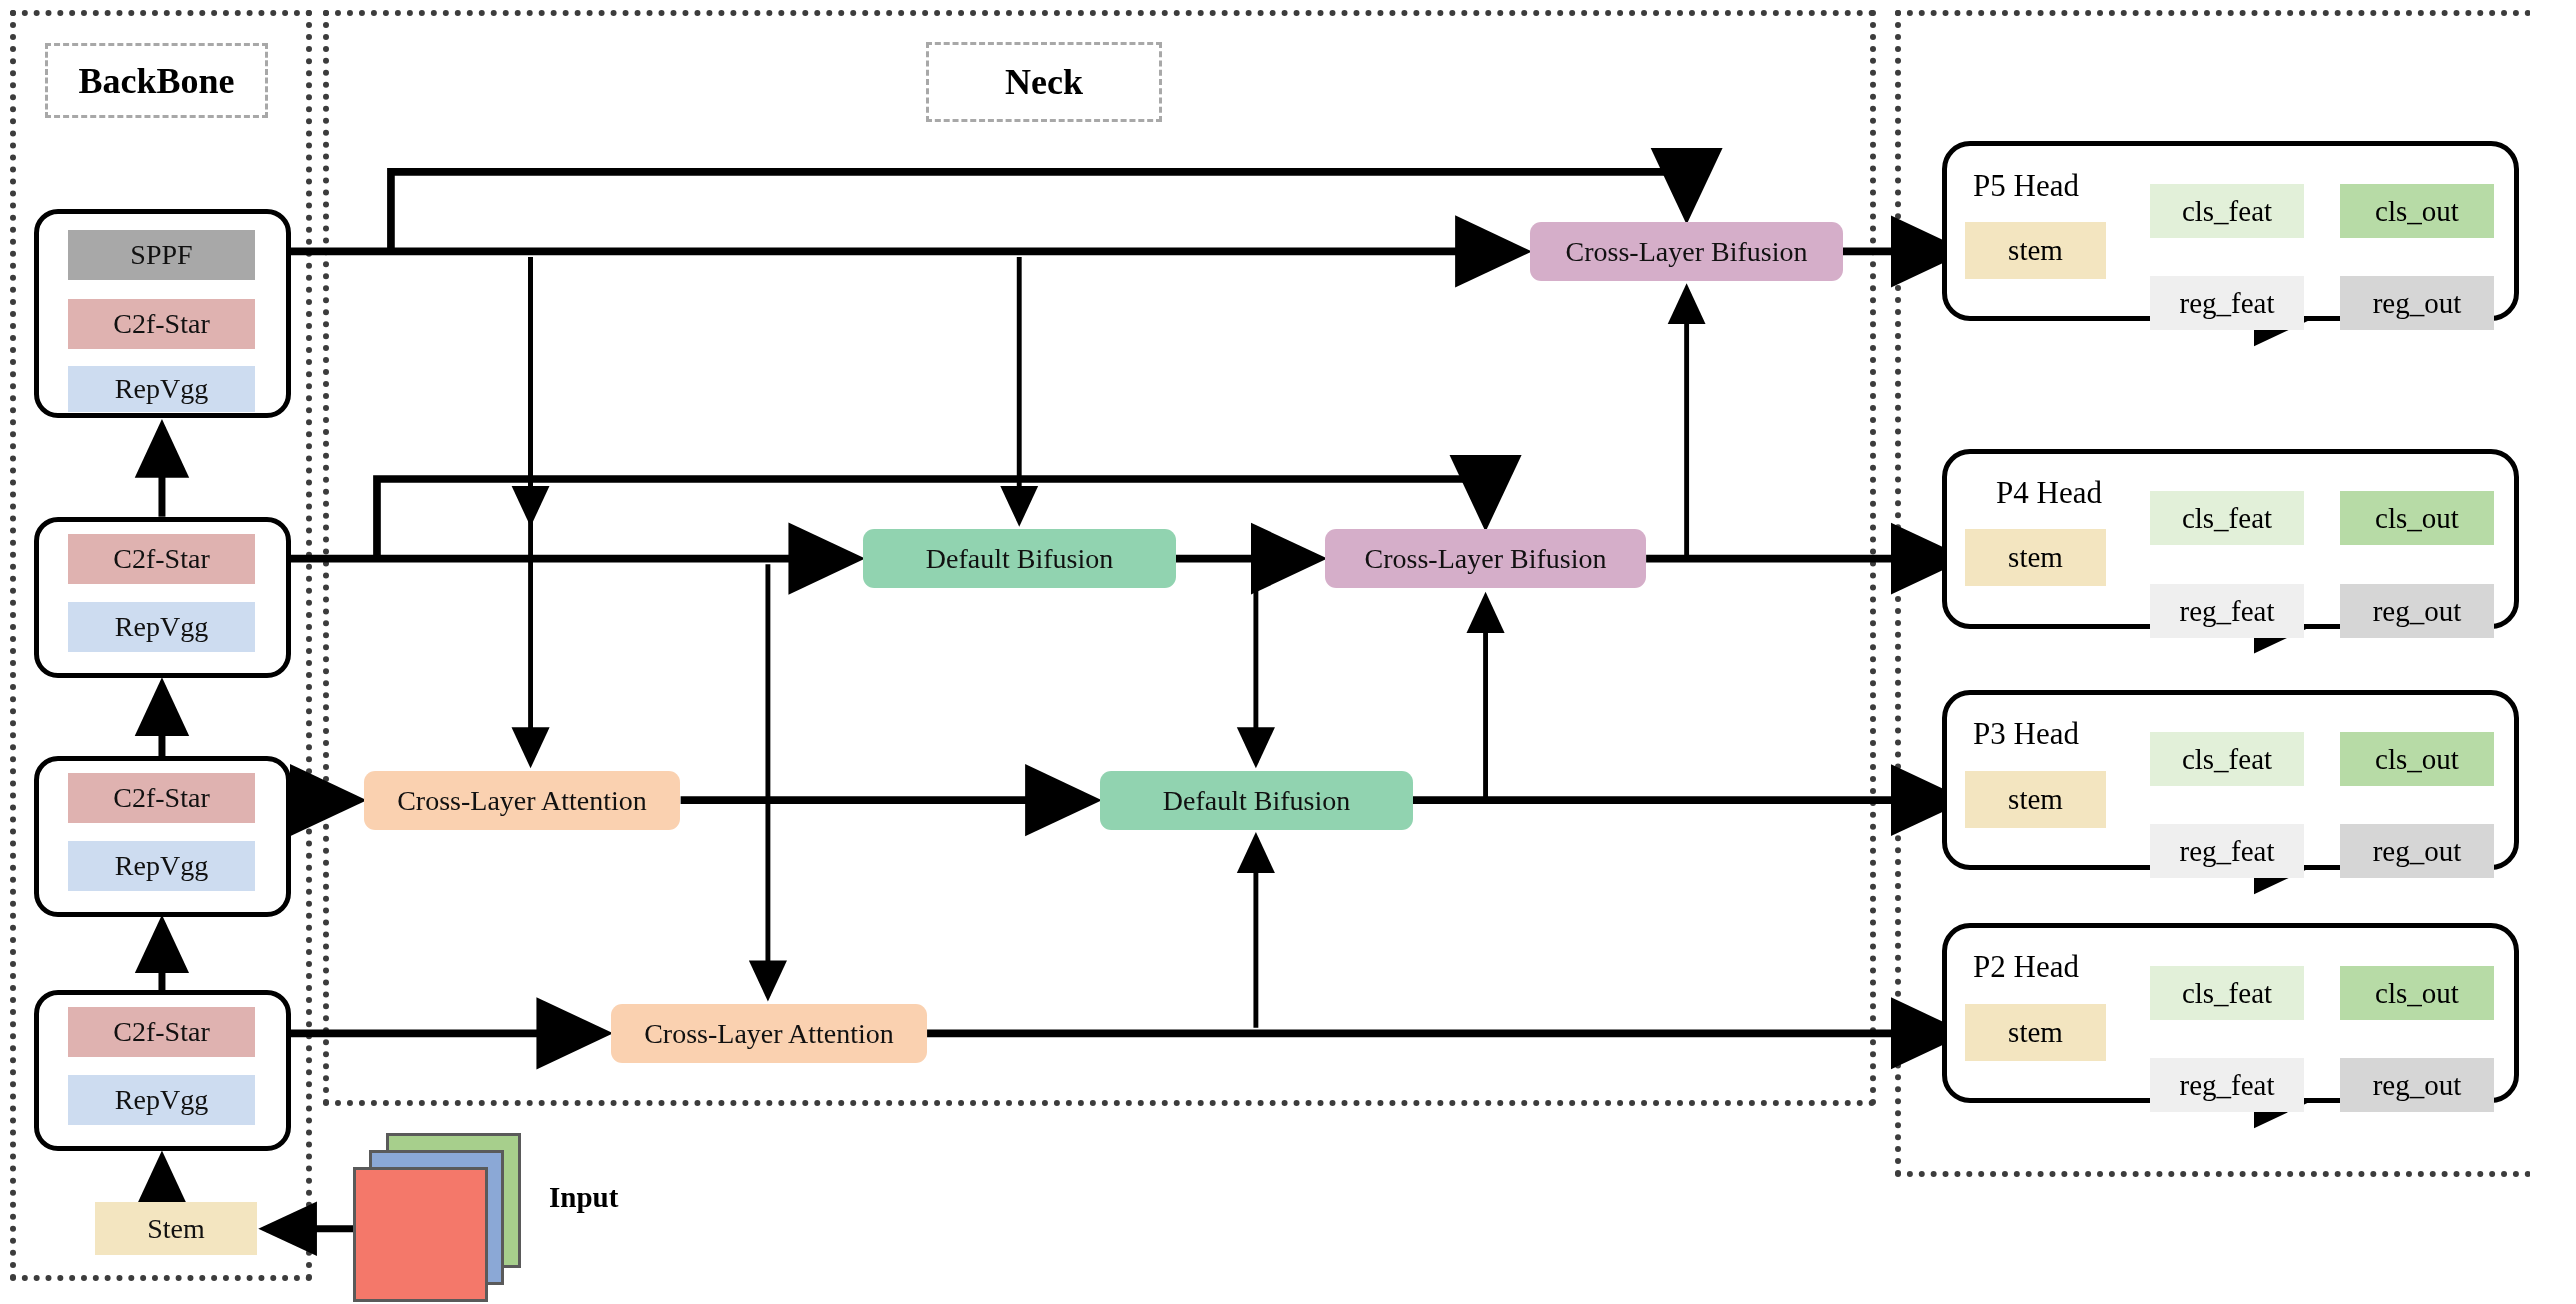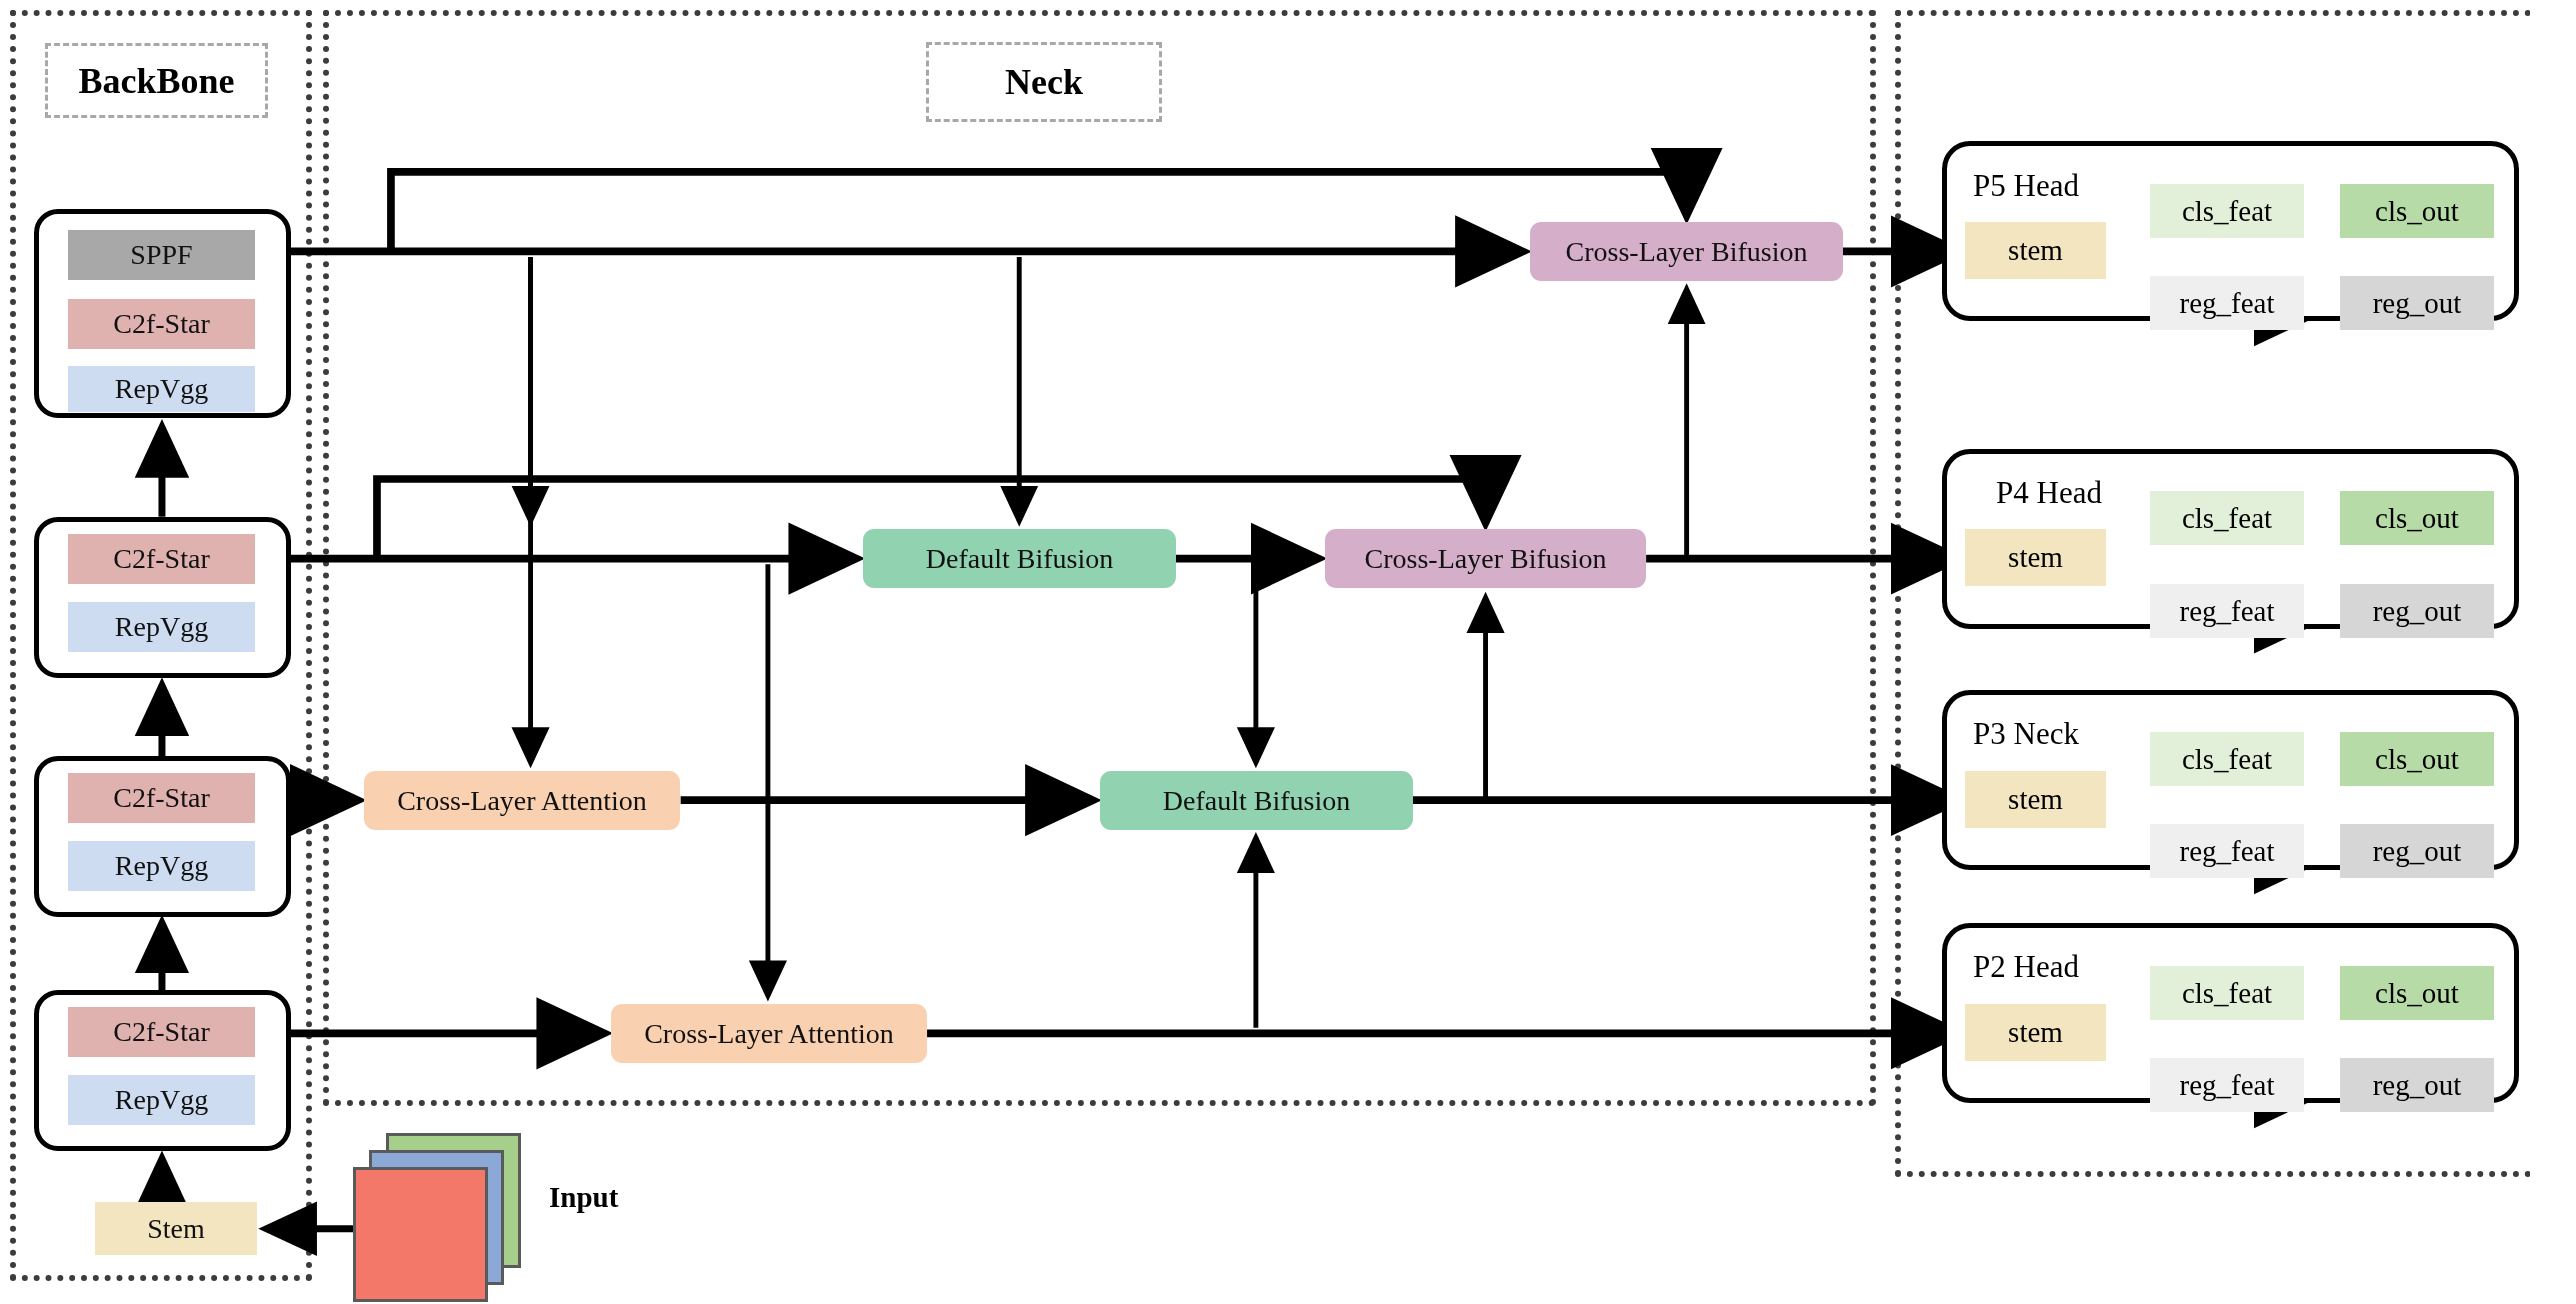--- a/index.html
+++ b/index.html
@@ -153,21 +153,21 @@
   <div class="neckbox" id="N-4" style="left: 1100px; top: 771px; width: 313px; height: 59px; background: rgb(145, 211, 176);">Default  Bifusion</div>
   <div class="neckbox" id="N-5" style="left: 611px; top: 1004px; width: 316px; height: 59px; background: rgb(250, 209, 176);">Cross-Layer Attention</div>
 
   <div class="headbox" id="H-0" style="left: 1942px; top: 141px; width: 577px; height: 180px;"></div>
   <div class="headbox" id="H-1" style="left: 1942px; top: 449px; width: 577px; height: 180px;"></div>
   <div class="headbox" id="H-2" style="left: 1942px; top: 690px; width: 577px; height: 180px;"></div>
   <div class="headbox" id="H-3" style="left: 1942px; top: 923px; width: 577px; height: 180px;"></div>
 
   <div class="head-title" id="HT-0" style="left: 1973px; top: 168px;">P5 Head</div>
   <div class="head-title" id="HT-1" style="left: 1996px; top: 475px;">P4 Head</div>
-  <div class="head-title" id="HT-2" style="left: 1973px; top: 716px;">P3 Neck</div>
+  <div class="head-title" id="HT-2" style="left: 1973px; top: 716px;">P3 Head</div>
   <div class="head-title" id="HT-3" style="left: 1973px; top: 949px;">P2 Head</div>
 
   <div class="hcell" id="HS-0" style="left: 1965px; top: 222px; width: 141px; height: 57px; background: rgb(243, 229, 192);">stem</div>
   <div class="hcell" id="HS-1" style="left: 1965px; top: 529px; width: 141px; height: 57px; background: rgb(243, 229, 192);">stem</div>
   <div class="hcell" id="HS-2" style="left: 1965px; top: 771px; width: 141px; height: 57px; background: rgb(243, 229, 192);">stem</div>
   <div class="hcell" id="HS-3" style="left: 1965px; top: 1004px; width: 141px; height: 57px; background: rgb(243, 229, 192);">stem</div>
 
   <div class="hcell" id="HC-0-0" style="left: 2150px; top: 184px; width: 154px; height: 54px; background: rgb(226, 240, 217);">cls_feat</div>
   <div class="hcell" id="HC-0-1" style="left: 2340px; top: 184px; width: 154px; height: 54px; background: rgb(183, 219, 166);">cls_out</div>
   <div class="hcell" id="HC-0-2" style="left: 2150px; top: 276px; width: 154px; height: 54px; background: rgb(239, 239, 239);">reg_feat</div>

